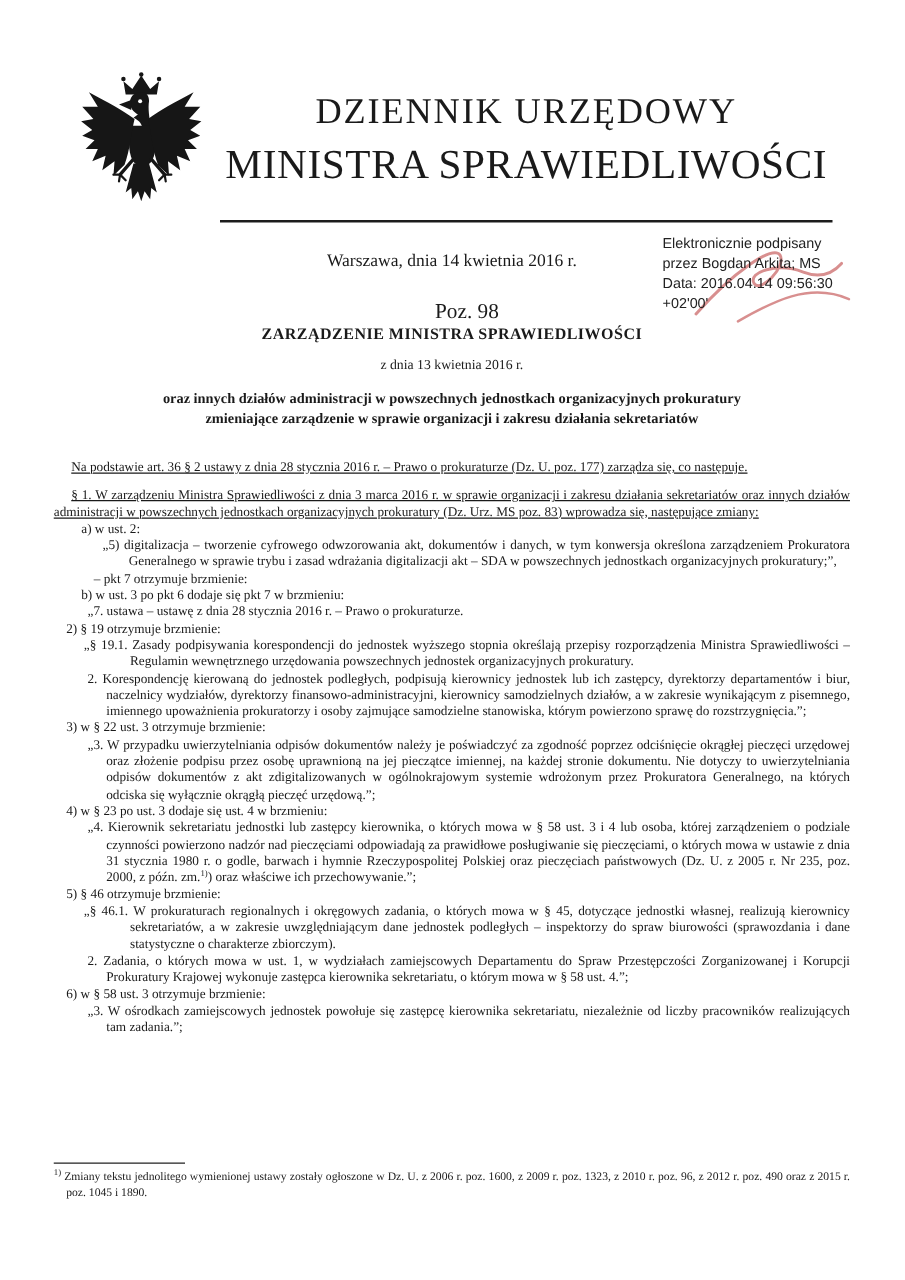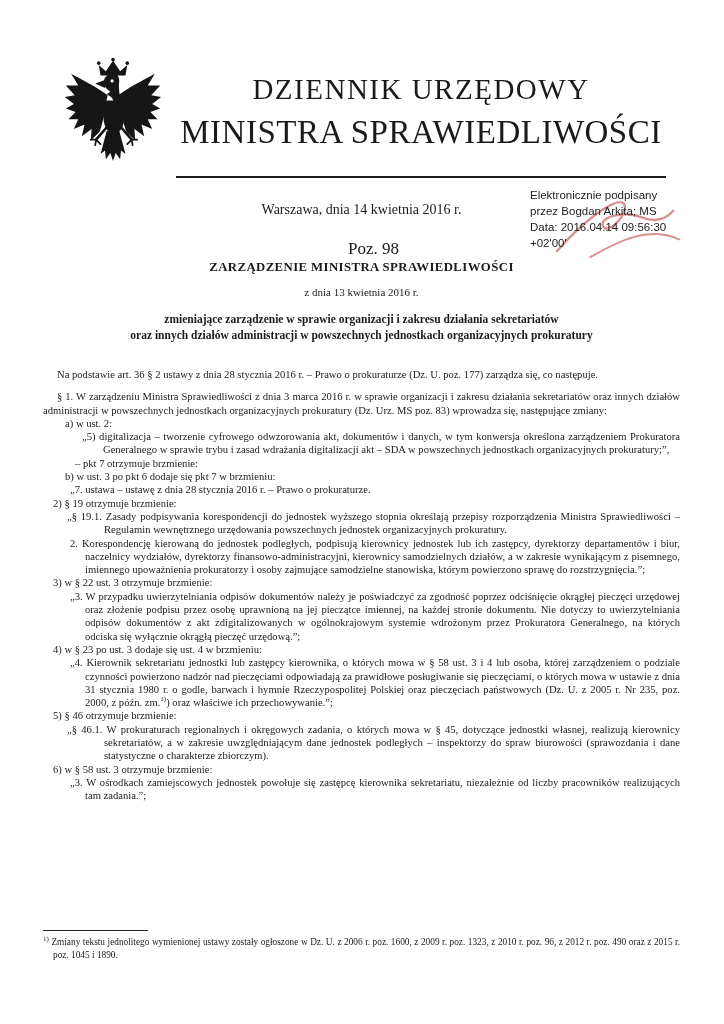--- a/index.html
+++ b/index.html
@@ -50,21 +50,21 @@
   .act-date{font-size:11px;margin-top:12px;line-height:13px;}
   .act-subject{font-size:11.5px;font-weight:bold;margin-top:12px;line-height:16px;}
 
   
   .doc-body{
     position:absolute;left:43px;top:368px;width:637px;
     font-size:10.6px;line-height:13.3px;text-align:justify;
   }
   .para{margin:0;}
   .gap{margin-bottom:9px;}
-  .intro{text-indent:14px;}
+  .intro{text-indent:14px;text-decoration:underline;}
   .n1{padding-left:10px;}
   .n2{padding-left:22px;}
   .n3{padding-left:32px;}
   .q3{padding-left:27px;}
   .q4{padding-left:60px;text-indent:-21px;}
   .q2a{padding-left:61px;text-indent:-37px;}
   .q2b{padding-left:42px;text-indent:-15px;}
   sup{font-size:7px;line-height:0;vertical-align:super;}
 
   
@@ -120,42 +120,43 @@
     <div class="sig-line">Elektronicznie podpisany</div>
     <div class="sig-line">przez Bogdan Arkita; MS</div>
     <div class="sig-line">Data: 2016.04.14 09:56:30</div>
     <div class="sig-line">+02'00'</div>
   </div>
 
   <div class="doc-heading">
     <div class="act-title">ZARZĄDZENIE MINISTRA SPRAWIEDLIWOŚCI</div>
     <div class="act-date">z dnia 13 kwietnia 2016 r.</div>
     <div class="act-subject">
+      <div>oraz innych działów administracji w powszechnych jednostkach organizacyjnych prokuratury</div>
       <div>zmieniające zarządzenie w sprawie organizacji i zakresu działania sekretariatów</div>
-      <div>oraz innych działów administracji w powszechnych jednostkach organizacyjnych prokuratury</div>
     </div>
   </div>
 
   <div class="doc-body">
       <p class="para intro gap"><span>Na podstawie art. 36 § 2 ustawy z dnia 28 stycznia 2016 r. – Prawo o prokuraturze (Dz. U. poz. 177) zarządza się, co następuje.</span></p>
       <p class="para intro"><span>§ 1. W zarządzeniu Ministra Sprawiedliwości z dnia 3 marca 2016 r. w sprawie organizacji i zakresu działania sekretariatów oraz innych działów administracji w powszechnych jednostkach organizacyjnych prokuratury (Dz. Urz. MS poz. 83) wprowadza się, następujące zmiany:</span></p>
       <p class="para n2"><span>a) w ust. 2:</span></p>
       <p class="para q4"><span>„5) digitalizacja – tworzenie cyfrowego odwzorowania akt, dokumentów i danych, w tym konwersja określona zarządzeniem Prokuratora Generalnego w sprawie trybu i zasad wdrażania digitalizacji akt – SDA w powszechnych jednostkach organizacyjnych prokuratury;”,</span></p>
       <p class="para n3"><span>– pkt 7 otrzymuje brzmienie:</span></p>
       <p class="para n2"><span>b) w ust. 3 po pkt 6 dodaje się pkt 7 w brzmieniu:</span></p>
       <p class="para q3"><span>„7. ustawa – ustawę z dnia 28 stycznia 2016 r. – Prawo o prokuraturze.</span></p>
       <p class="para n1"><span>2) § 19 otrzymuje brzmienie:</span></p>
       <p class="para q2a"><span>„§ 19.1. Zasady podpisywania korespondencji do jednostek wyższego stopnia określają przepisy rozporządzenia Ministra Sprawiedliwości – Regulamin wewnętrznego urzędowania powszechnych jednostek organizacyjnych prokuratury.</span></p>
       <p class="para q2b"><span>2. Korespondencję kierowaną do jednostek podległych, podpisują kierownicy jednostek lub ich zastępcy, dyrektorzy departamentów i biur, naczelnicy wydziałów, dyrektorzy finansowo-administracyjni, kierownicy samodzielnych działów, a w zakresie wynikającym z pisemnego, imiennego upoważnienia prokuratorzy i osoby zajmujące samodzielne stanowiska, którym powierzono sprawę do rozstrzygnięcia.”;</span></p>
       <p class="para n1"><span>3) w § 22 ust. 3 otrzymuje brzmienie:</span></p>
       <p class="para q2b"><span>„3. W przypadku uwierzytelniania odpisów dokumentów należy je poświadczyć za zgodność poprzez odciśnięcie okrągłej pieczęci urzędowej oraz złożenie podpisu przez osobę uprawnioną na jej pieczątce imiennej, na każdej stronie dokumentu. Nie dotyczy to uwierzytelniania odpisów dokumentów z akt zdigitalizowanych w ogólnokrajowym systemie wdrożonym przez Prokuratora Generalnego, na których odciska się wyłącznie okrągłą pieczęć urzędową.”;</span></p>
       <p class="para n1"><span>4) w § 23 po ust. 3 dodaje się ust. 4 w brzmieniu:</span></p>
       <p class="para q2b"><span>„4. Kierownik sekretariatu jednostki lub zastępcy kierownika, o których mowa w § 58 ust. 3 i 4 lub osoba, której zarządzeniem o podziale czynności powierzono nadzór nad pieczęciami odpowiadają za prawidłowe posługiwanie się pieczęciami, o których mowa w ustawie z dnia 31 stycznia 1980 r. o godle, barwach i hymnie Rzeczypospolitej Polskiej oraz pieczęciach państwowych (Dz. U. z 2005 r. Nr 235, poz. 2000, z późn. zm.</span><sup>1)</sup><span>) oraz właściwe ich przechowywanie.”;</span></p>
       <p class="para n1"><span>5) § 46 otrzymuje brzmienie:</span></p>
       <p class="para q2a"><span>„§ 46.1. W prokuraturach regionalnych i okręgowych zadania, o których mowa w § 45, dotyczące jednostki własnej, realizują kierownicy sekretariatów, a w zakresie uwzględniającym dane jednostek podległych – inspektorzy do spraw biurowości (sprawozdania i dane statystyczne o charakterze zbiorczym).</span></p>
+      <p class="para q2b"><span>2. Zadania, o których mowa w ust. 1, w wydziałach zamiejscowych Departamentu do Spraw Przestępczości Zorganizowanej i Korupcji Prokuratury Krajowej wykonuje zastępca kierownika sekretariatu, o którym mowa w § 58 ust. 4.”;</span></p>
       <p class="para n1"><span>6) w § 58 ust. 3 otrzymuje brzmienie:</span></p>
       <p class="para q2b"><span>„3. W ośrodkach zamiejscowych jednostek powołuje się zastępcę kierownika sekretariatu, niezależnie od liczby pracowników realizujących tam zadania.”;</span></p>
     </div>
 
   <div class="footnote">
     <div class="footnote-rule"></div>
     <p class="footnote-text"><sup>1)</sup> <span>Zmiany tekstu jednolitego wymienionej ustawy zostały ogłoszone w Dz. U. z 2006 r. poz. 1600, z 2009 r. poz. 1323, z 2010 r. poz. 96, z 2012 r. poz. 490 oraz z 2015 r. poz. 1045 i 1890.</span></p>
   </div>
 
 </div>

